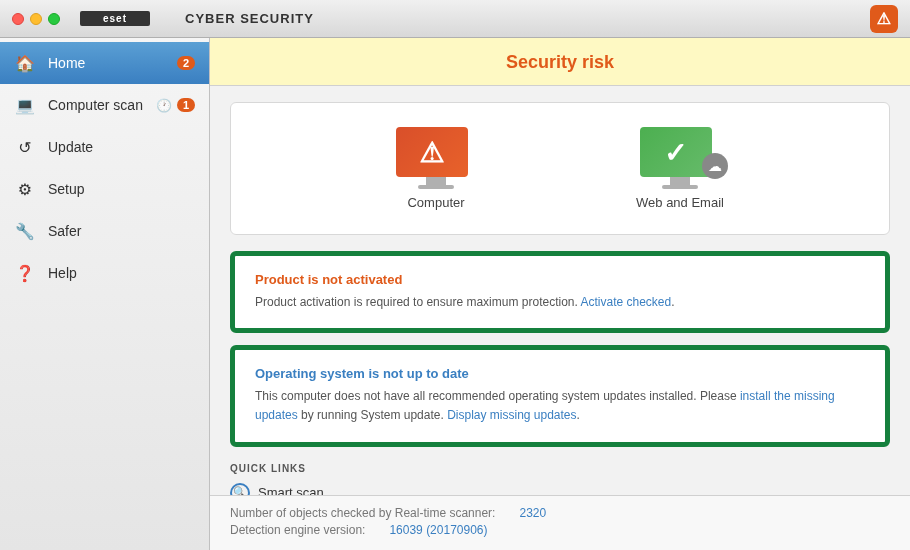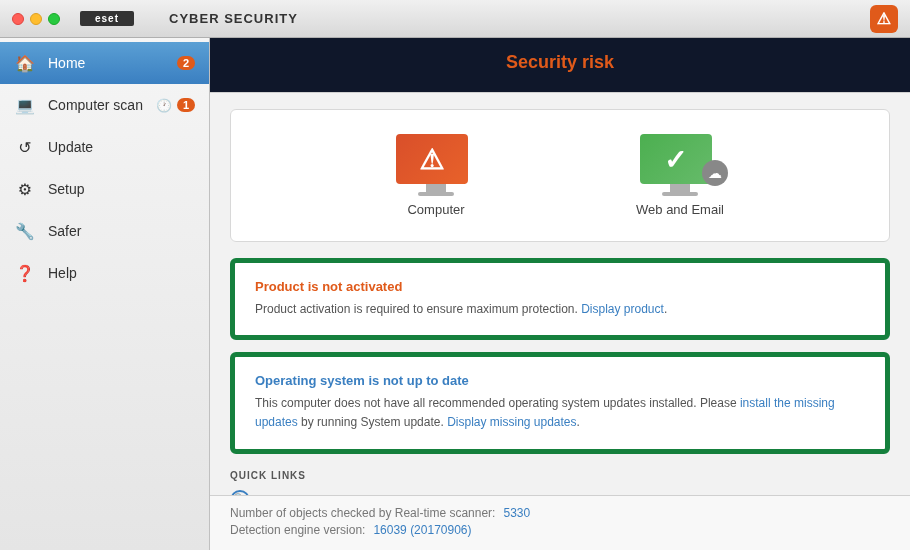--- a/index.html
+++ b/index.html
@@ -19,21 +19,21 @@
     .traffic-light { width: 12px; height: 12px; border-radius: 50%; }
     .tl-close { background: #ff5f57; border: 1px solid #e0443e; }
     .tl-min { background: #ffbd2e; border: 1px solid #dfa123; }
     .tl-max { background: #28c940; border: 1px solid #1aab29; }
     .titlebar-logo {
       display: flex; align-items: center; gap: 6px;
       margin-left: 12px;
     }
     .eset-logo {
       background: #333; color: white; font-size: 10px; font-weight: bold;
-      padding: 2px 15px; border-radius: 2px; letter-spacing: 1px;
+      padding: 2px 23px; border-radius: 2px; letter-spacing: 1px;
     }
     .titlebar-title {
       font-size: 13px; font-weight: 600; color: #333; letter-spacing: 1px; margin-left: 29px;
     }
     .titlebar-warning {
       margin-left: auto;
       width: 28px; height: 28px;
       background: #e05a1a;
       border-radius: 6px;
       display: flex; align-items: center; justify-content: center;
@@ -81,23 +81,23 @@
     }
 
     
     .content {
       flex: 1;
       background: #f2f2f2;
       display: flex;
       flex-direction: column;
     }
     .content-header {
-      padding: 14px 20px 19px;
+      padding: 14px 20px 12px;
       border-bottom: 1px solid #d0d0d0;
-      background: #0f172a;
+      background: #fef9c3;
     }
     .content-title {
       font-size: 18px; font-weight: 600; color: #e05a1a; text-align: center;
     }
     .content-body { flex: 1; overflow-y: auto; padding: 16px 20px; }
 
     
     .security-panel {
       background: white; border: 1px solid #d8d8d8; border-radius: 6px;
       padding: 24px 40px; display: flex; justify-content: center; gap: 160px;
@@ -144,21 +144,21 @@
     .quick-link-item { display: flex; align-items: center; gap: 8px; padding: 3px 0; font-size: 13px; color: #333; cursor: pointer; }
     .ql-icon { width: 20px; height: 20px; border-radius: 50%; border: 2px solid #3a7fc1; display: flex; align-items: center; justify-content: center; font-size: 11px; color: #3a7fc1; flex-shrink: 0; }
 
     
     .stats-footer {
       border-top: 1px solid #d0d0d0;
       padding: 10px 20px;
       background: #f8f8f8;
       font-size: 12px; color: #555;
     }
-    .stat-row { display: flex; gap: 8px; margin-bottom: 3px; }
+    .stat-row { display: flex; gap: 24px; margin-bottom: 3px; }
     .stat-label { color: #777; }
     .stat-value { color: #3a7fc1; }
   </style>
 </head>
 <body>
 
 <div class="titlebar">
   <div class="traffic-lights">
     <div class="traffic-light tl-close"></div>
     <div class="traffic-light tl-min"></div>
@@ -250,21 +250,21 @@
             <div class="security-badge-overlay">☁</div>
           </div>
           <span class="security-label">Web and Email</span>
         </div>
 
       </div>
 
       <div class="alert-box">
         <div class="alert-title">Product is not activated</div>
         <div class="alert-body">
-          <span>Product activation is required to ensure maximum protection. </span><a class="alert-link" href="#">Display product</a><span>.</span>
+          <span>Product activation is required to ensure maximum protection. </span><a class="alert-link" href="#">Activate checked</a><span>.</span>
         </div>
       </div>
 
       <div class="alert-box">
         <div class="alert-title blue">Operating system is not up to date</div>
         <div class="alert-body">
           <span>This computer does not have all recommended operating system updates installed. Please </span><a class="alert-link" href="#">install the missing updates</a><span> by running System update. </span><a class="alert-link" href="#">Display missing updates</a><span>.</span>
         </div>
       </div>
 
@@ -278,21 +278,21 @@
           
           
         </div>
       </div>
 
     </div>
 
     <div class="stats-footer">
       <div class="stat-row">
         <span class="stat-label">Number of objects checked by Real-time scanner:</span>
-        <span class="stat-value">5330</span>
+        <span class="stat-value">2320</span>
       </div>
       <div class="stat-row">
         <span class="stat-label">Detection engine version:</span>
         <a class="alert-link" href="#">16039 (20170906)</a>
       </div>
     </div>
 
   </div>
 </div>
 

